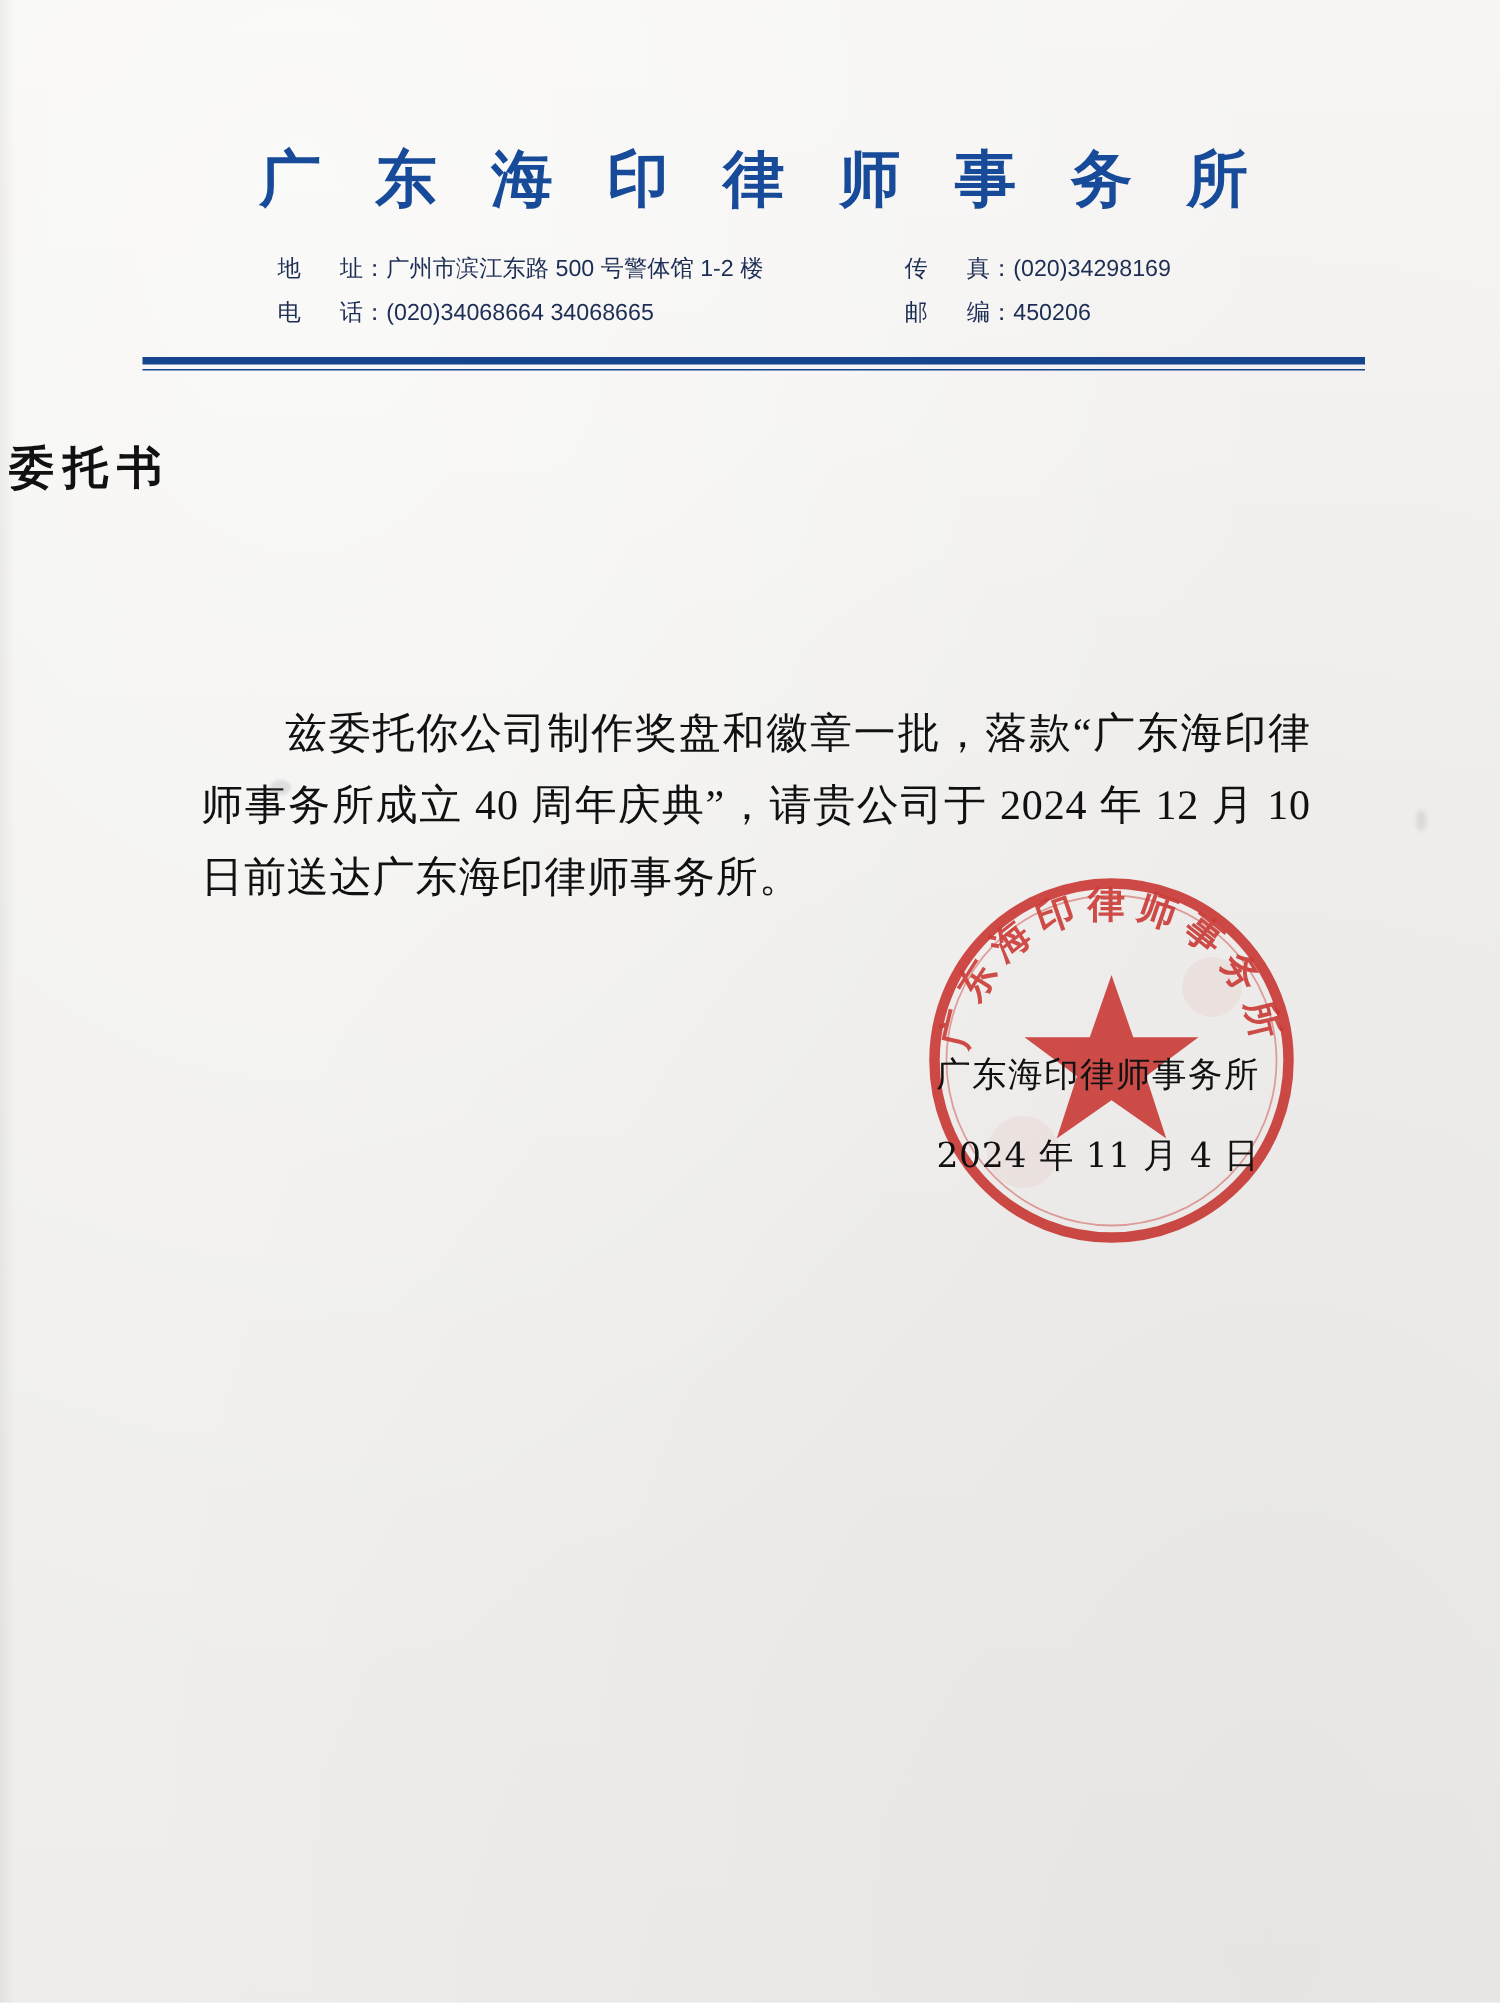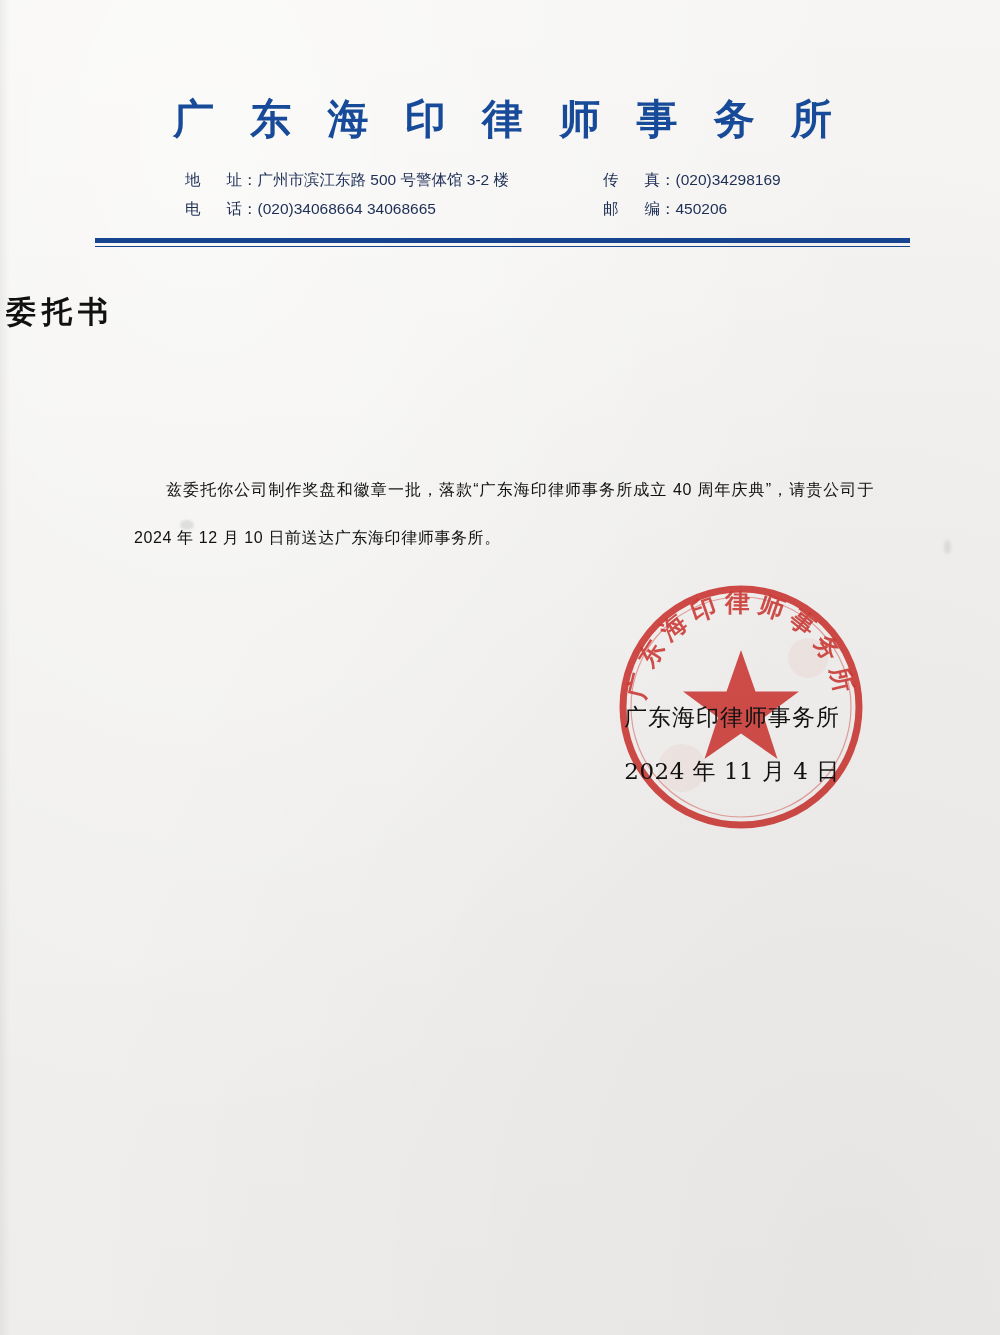--- a/index.html
+++ b/index.html
@@ -115,27 +115,27 @@
     font-size: 24px;
     color: #111;
     letter-spacing: 1.2px;
     font-family: "DejaVu Serif", "Liberation Serif", serif;
   }
   .body-text {
     position: absolute;
     left: 134px;
     top: 466px;
     width: 740px;
-    font-size: 16px;
+    font-size: 28px;
     color: #111;
     line-height: 48px;
     text-align: justify;
     letter-spacing: 0.6px;
     text-indent: 2em;
-    font-family: Liberation Sans, sans-serif;
+    font-family: Liberation Serif, serif;
   }
   .signature {
     position: absolute;
     right: 160px;
     top: 690px;
     text-align: center;
     font-size: 23px;
     color: #111;
     line-height: 54px;
     letter-spacing: 1px;
@@ -198,21 +198,21 @@
 
   <div class="letterhead">
     <div class="firm-name">广 东 海 印 律 师 事 务 所</div>
 
     <div class="contact-block">
       <div class="contact-row">
         <div class="contact-cell left">
           <span class="c-label">地</span>
           <span class="c-gap"></span>
           <span class="c-label2">址：</span>
-          <span class="c-value">广州市滨江东路 500 号警体馆 3-2 楼</span>
+          <span class="c-value">广州市滨江东路 500 号警体馆 1-2 楼</span>
         </div>
         <div class="contact-cell right">
           <span class="c-label">传</span>
           <span class="c-gap"></span>
           <span class="c-label2">真：</span>
           <span class="c-value">(020)34298169</span>
         </div>
       </div>
       <div class="contact-row">
         <div class="contact-cell left">

